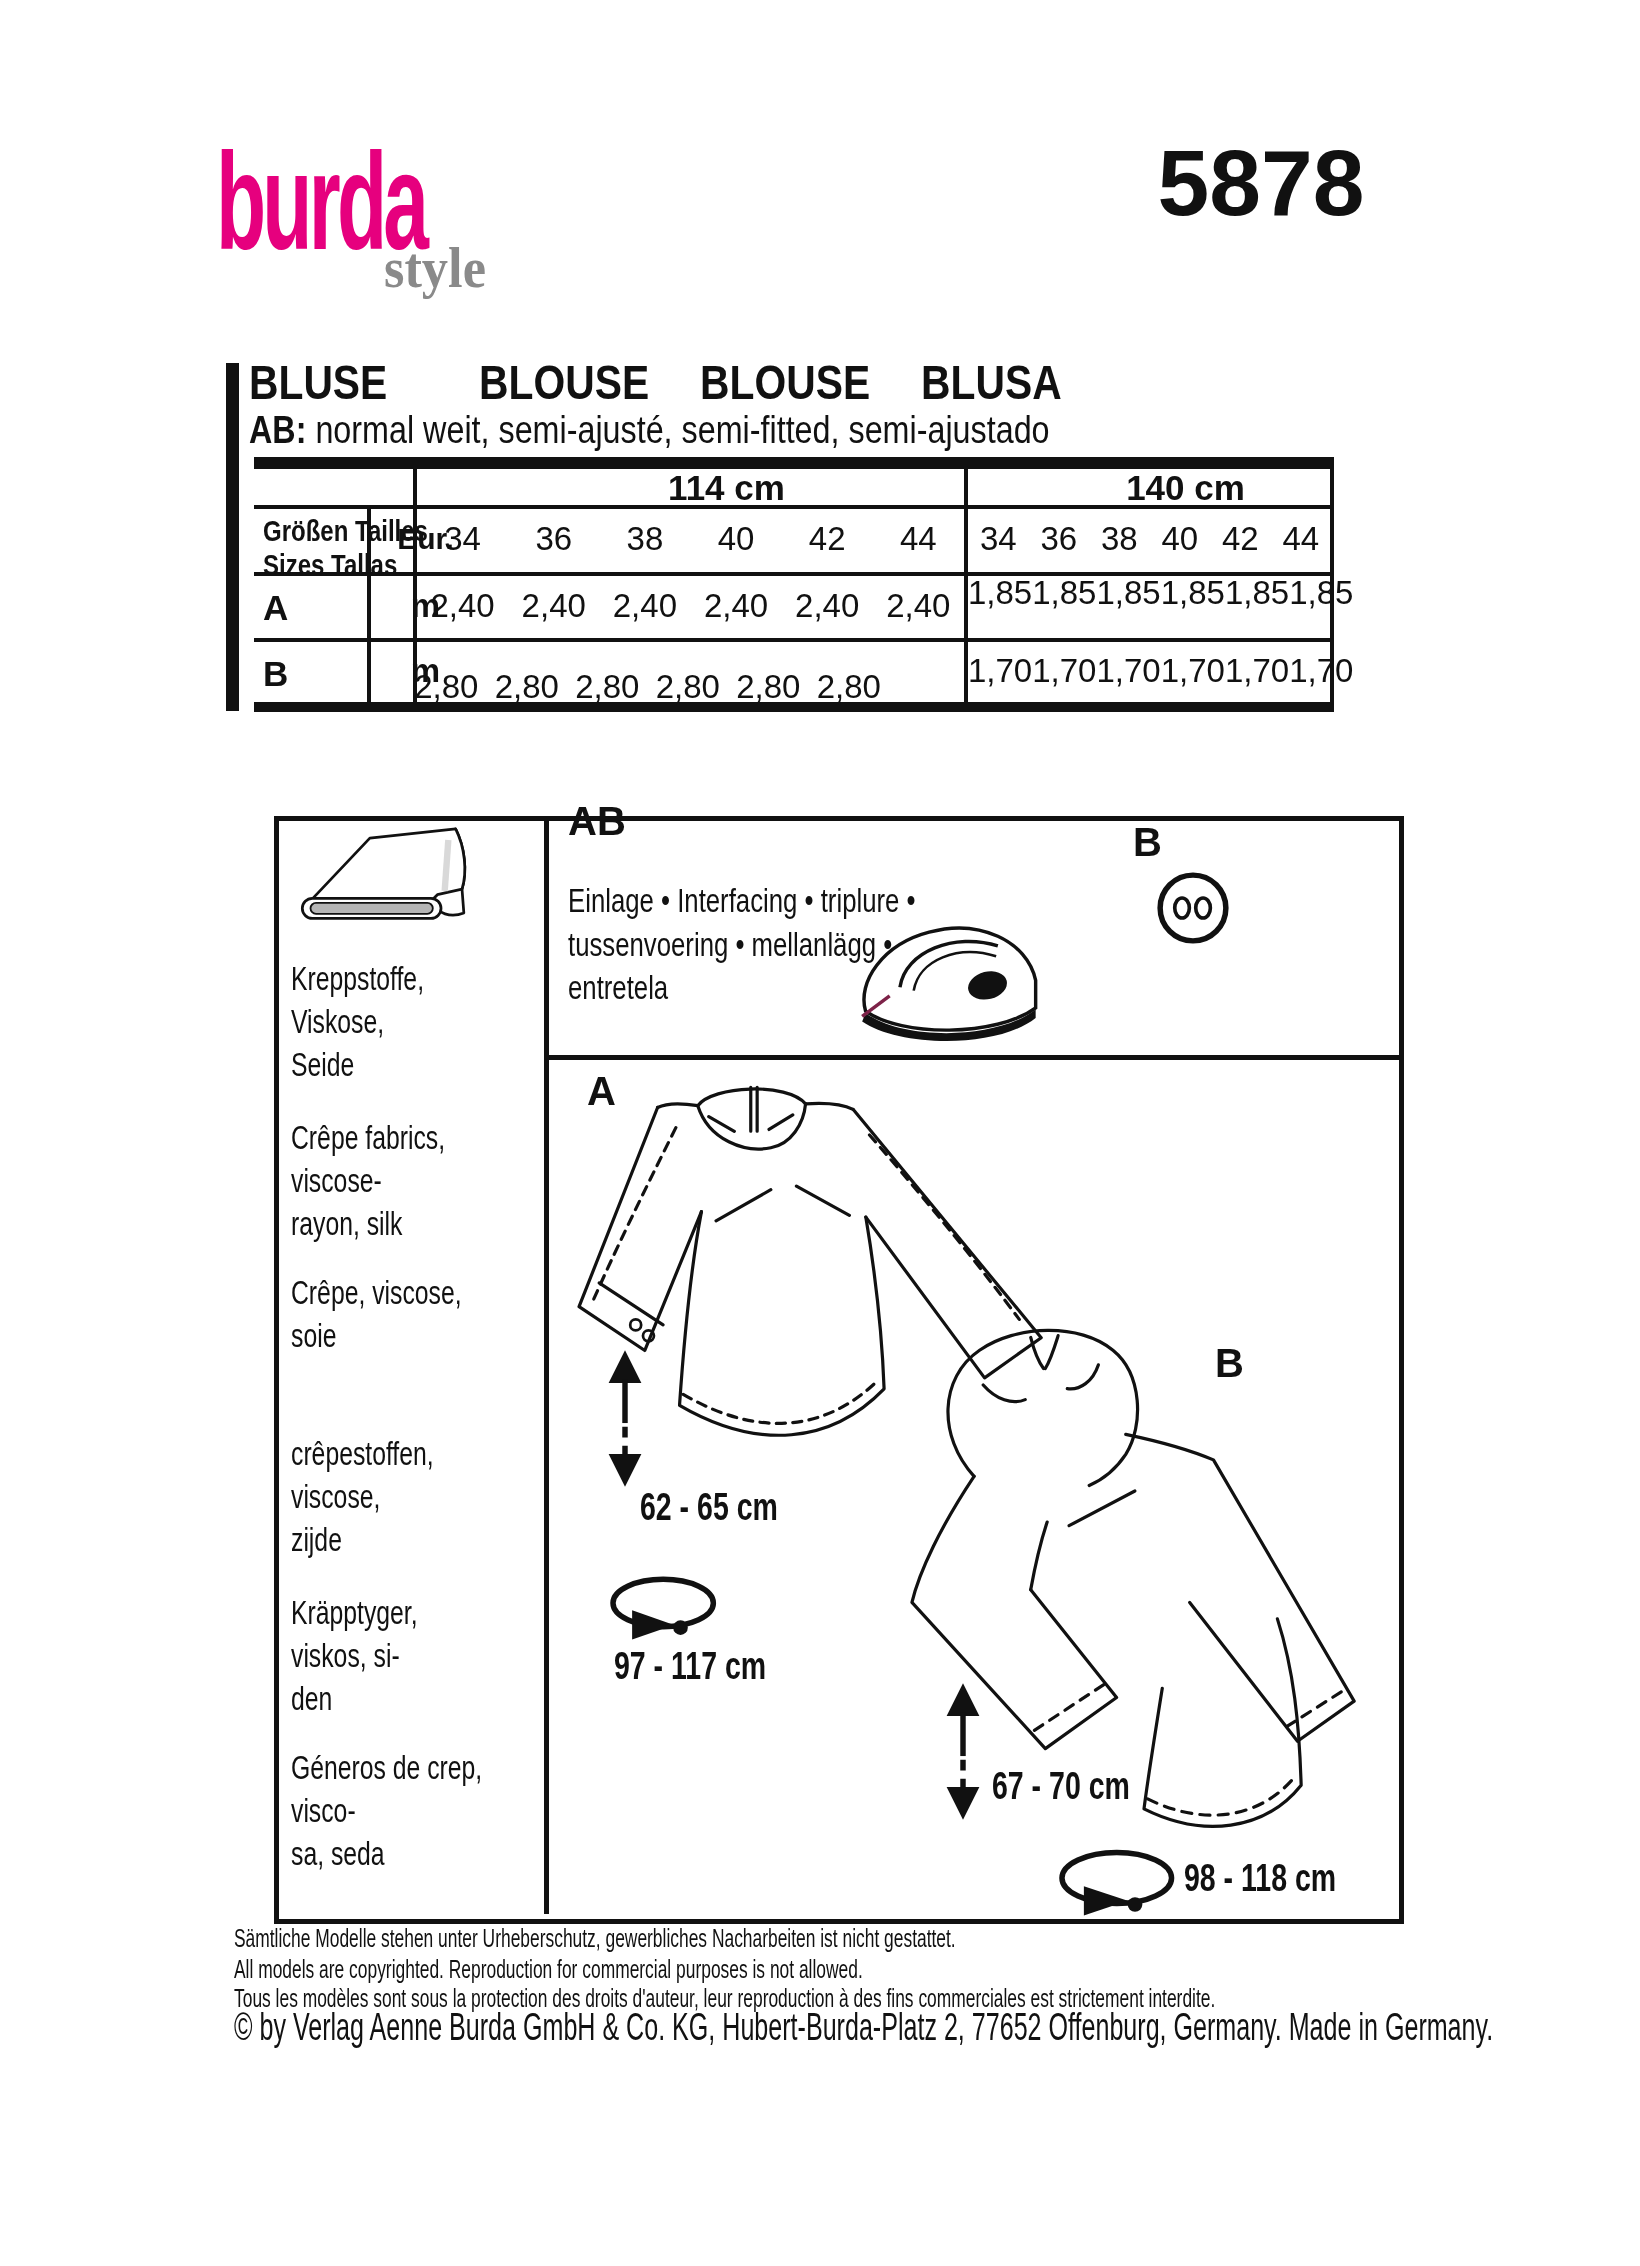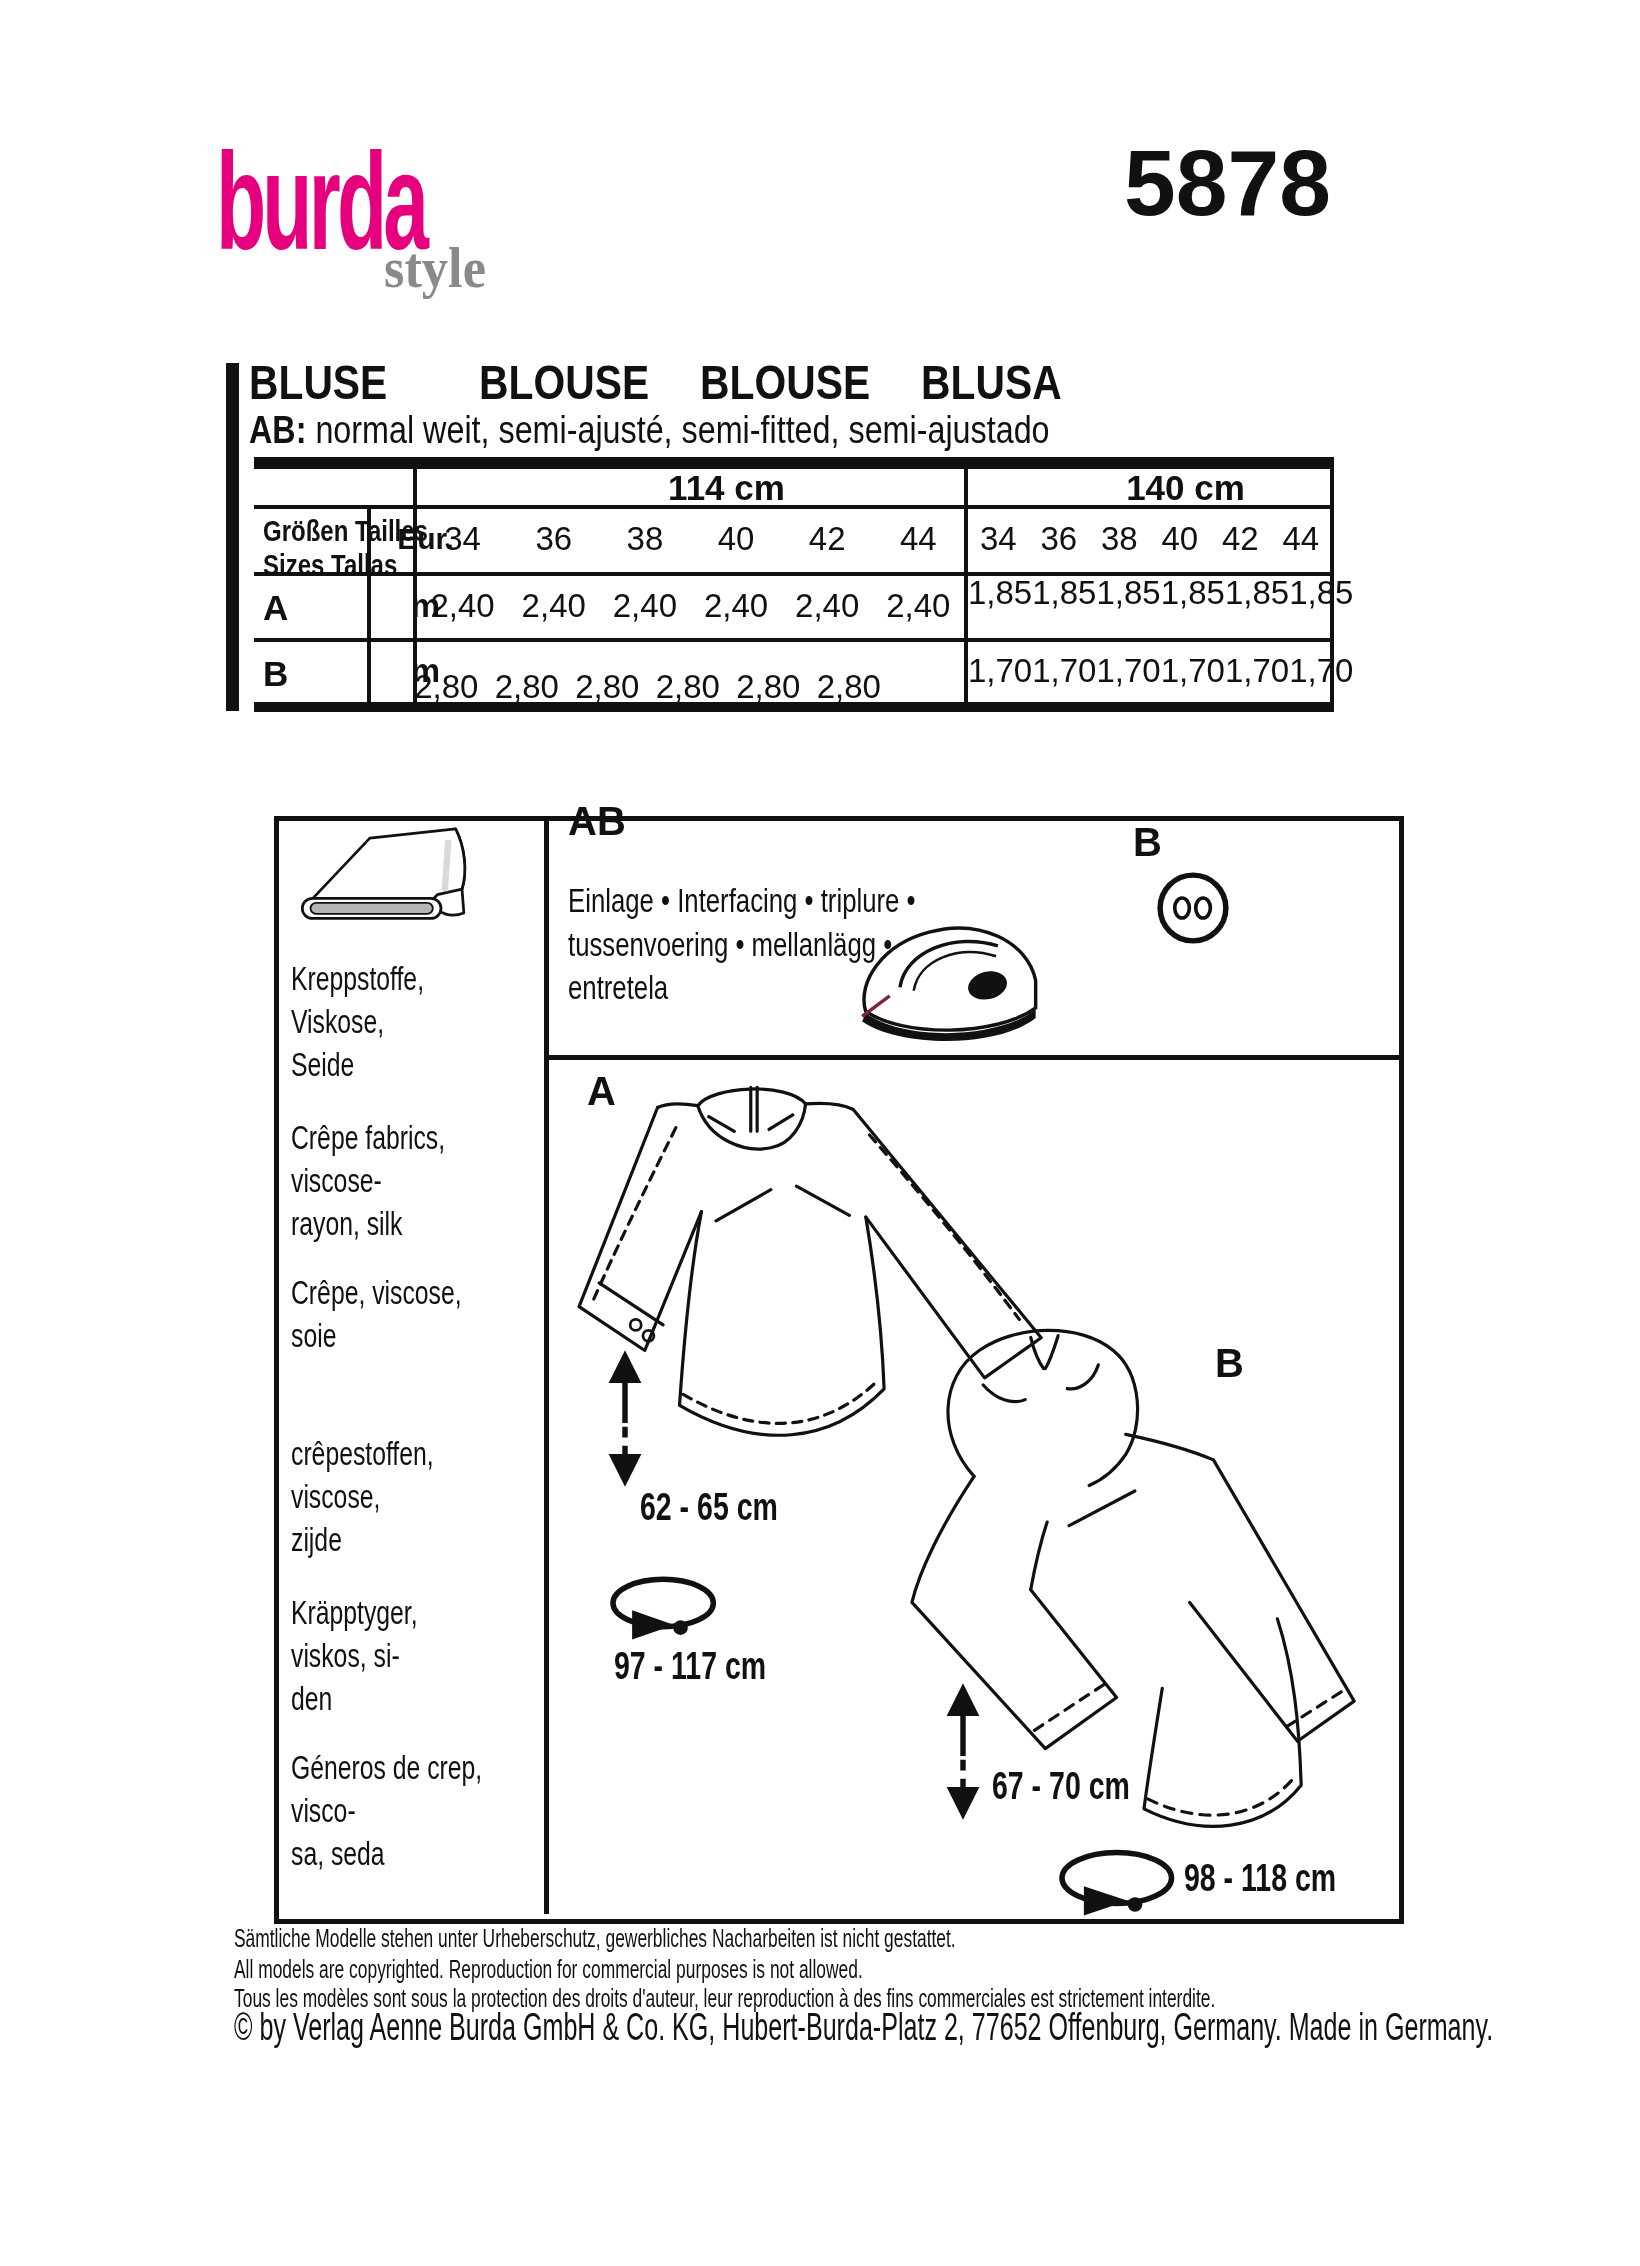--- a/index.html
+++ b/index.html
@@ -6,21 +6,21 @@
   #page{position:relative;width:1640px;height:2266px;background:#fff;overflow:hidden;
         font-family:"Liberation Sans","DejaVu Sans",sans-serif;color:#111;}
   .abs{position:absolute;}
   .pre{white-space:pre-line;}
   .ink{background:#111;}
   
   #logo-burda{left:216px;top:133px;font-size:137px;font-weight:bold;color:#e6007e;
               letter-spacing:-6.4px;transform:scaleX(0.60);transform-origin:0 0;line-height:1;}
   #logo-style{left:384px;top:239px;font-size:57px;font-weight:bold;color:#8a8a8a;
               font-family:"Liberation Serif","DejaVu Serif",serif;transform:scaleX(0.92);transform-origin:0 0;line-height:1;}
-  #pattern-number{left:1124px;top:137px;width:274px;text-align:left;font-size:93px;font-weight:bold;line-height:1;}
+  #pattern-number{left:1124px;top:137px;width:274px;text-align:center;font-size:93px;font-weight:bold;line-height:1;}
   
   #title-bar{left:226px;top:363px;width:12.8px;height:348px;}
   #title-row{left:249px;top:359px;font-size:48px;font-weight:bold;line-height:1;
              display:flex;transform:scaleX(0.85);transform-origin:0 0;white-space:nowrap;}
   #title-row span.w1{margin-right:108px;} #title-row span.w2,#title-row span.w3{margin-right:60px;}
   #subtitle{left:249px;top:411px;font-size:38px;line-height:1;transform:scaleX(0.85);transform-origin:0 0;white-space:nowrap;}
   
   #yardage{left:254px;top:457px;width:1080px;height:258px;}
   .tl{position:absolute;background:#111;}
   .cell{position:absolute;display:flex;align-items:center;justify-content:center;font-weight:bold;padding-left:36px;}

